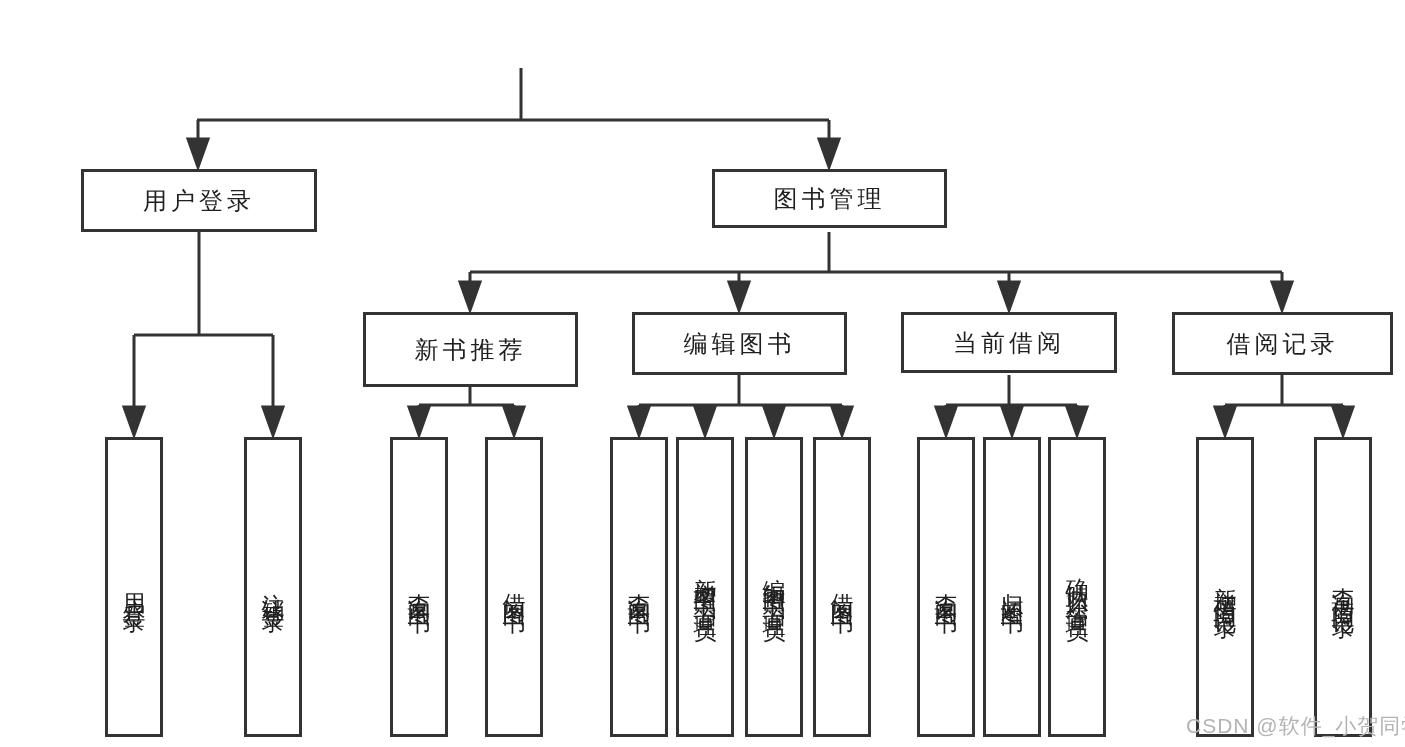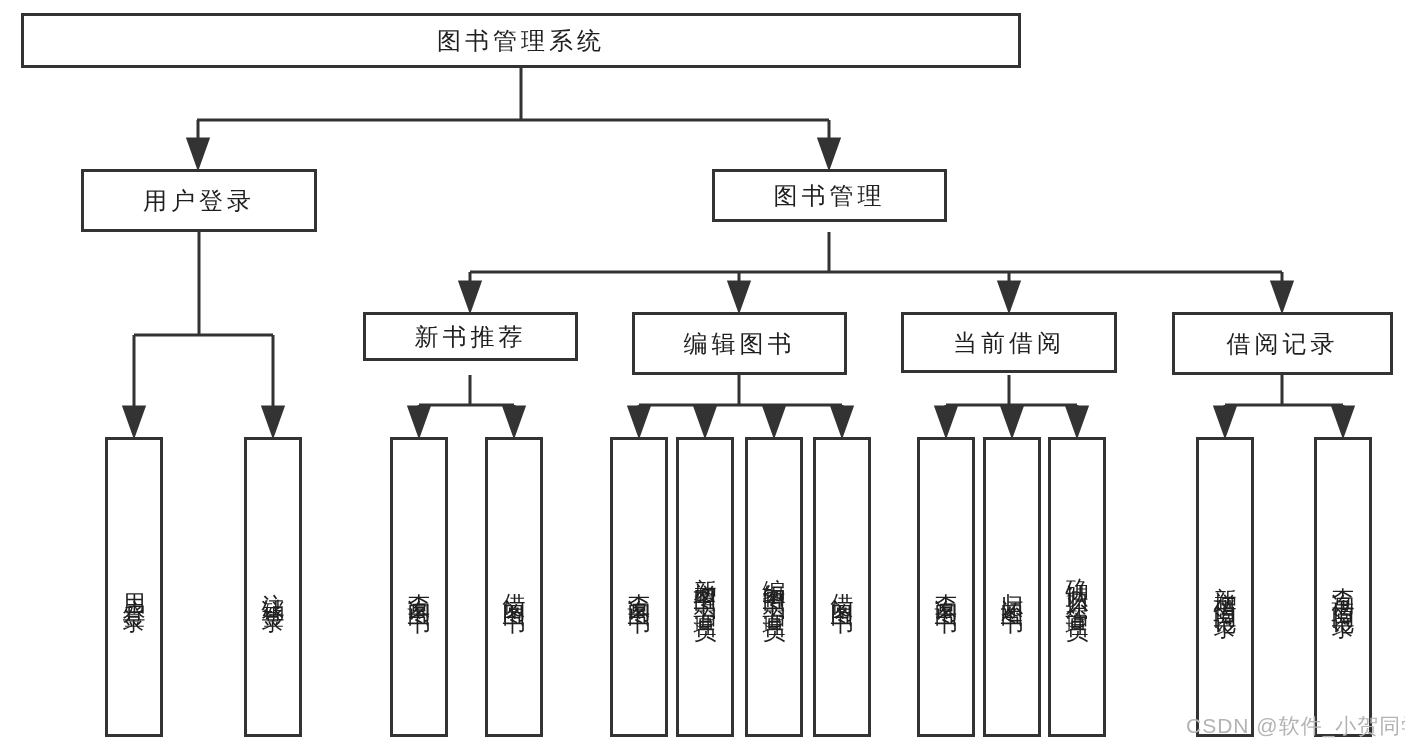--- a/index.html
+++ b/index.html
@@ -110,26 +110,25 @@
       <polygon points="1077,435 1067,407 1087,407"></polygon>
     </g>
 
     <g stroke="#333333" stroke-width="3" fill="#333333">
       <path fill="none" d="M1282 375 V405 M1225 405 H1343 M1225 405 V432 M1343 405 V432"></path>
       <polygon points="1225,435 1215,407 1235,407"></polygon>
       <polygon points="1343,435 1333,407 1353,407"></polygon>
     </g>
   </svg>
 
-  <div class="hbox" style="left:21px; top:13px; width:1000px; height:55px;">图书管理系统</div>
 
   <div class="hbox" style="left:81px; top:169px; width:236px; height:63px;">用户登录</div>
-  <div class="hbox" style="left:712px; top:169px; width:235px; height:53px;">图书管理</div>
+  <div class="hbox" style="left:712px; top:169px; width:235px; height:59px;">图书管理</div>
 
-  <div class="hbox" style="left:363px; top:312px; width:215px; height:49px;">新书推荐</div>
+  <div class="hbox" style="left:363px; top:312px; width:215px; height:75px;">新书推荐</div>
   <div class="hbox" style="left:632px; top:312px; width:215px; height:63px;">编辑图书</div>
   <div class="hbox" style="left:901px; top:312px; width:216px; height:61px;">当前借阅</div>
   <div class="hbox" style="left:1172px; top:312px; width:221px; height:63px;">借阅记录</div>
 
   <div class="leaf" style="left:105px;">
     <span>用户登录</span>
   </div>
   <div class="leaf" style="left:244px;">
     <span>注销登录</span>
   </div>

